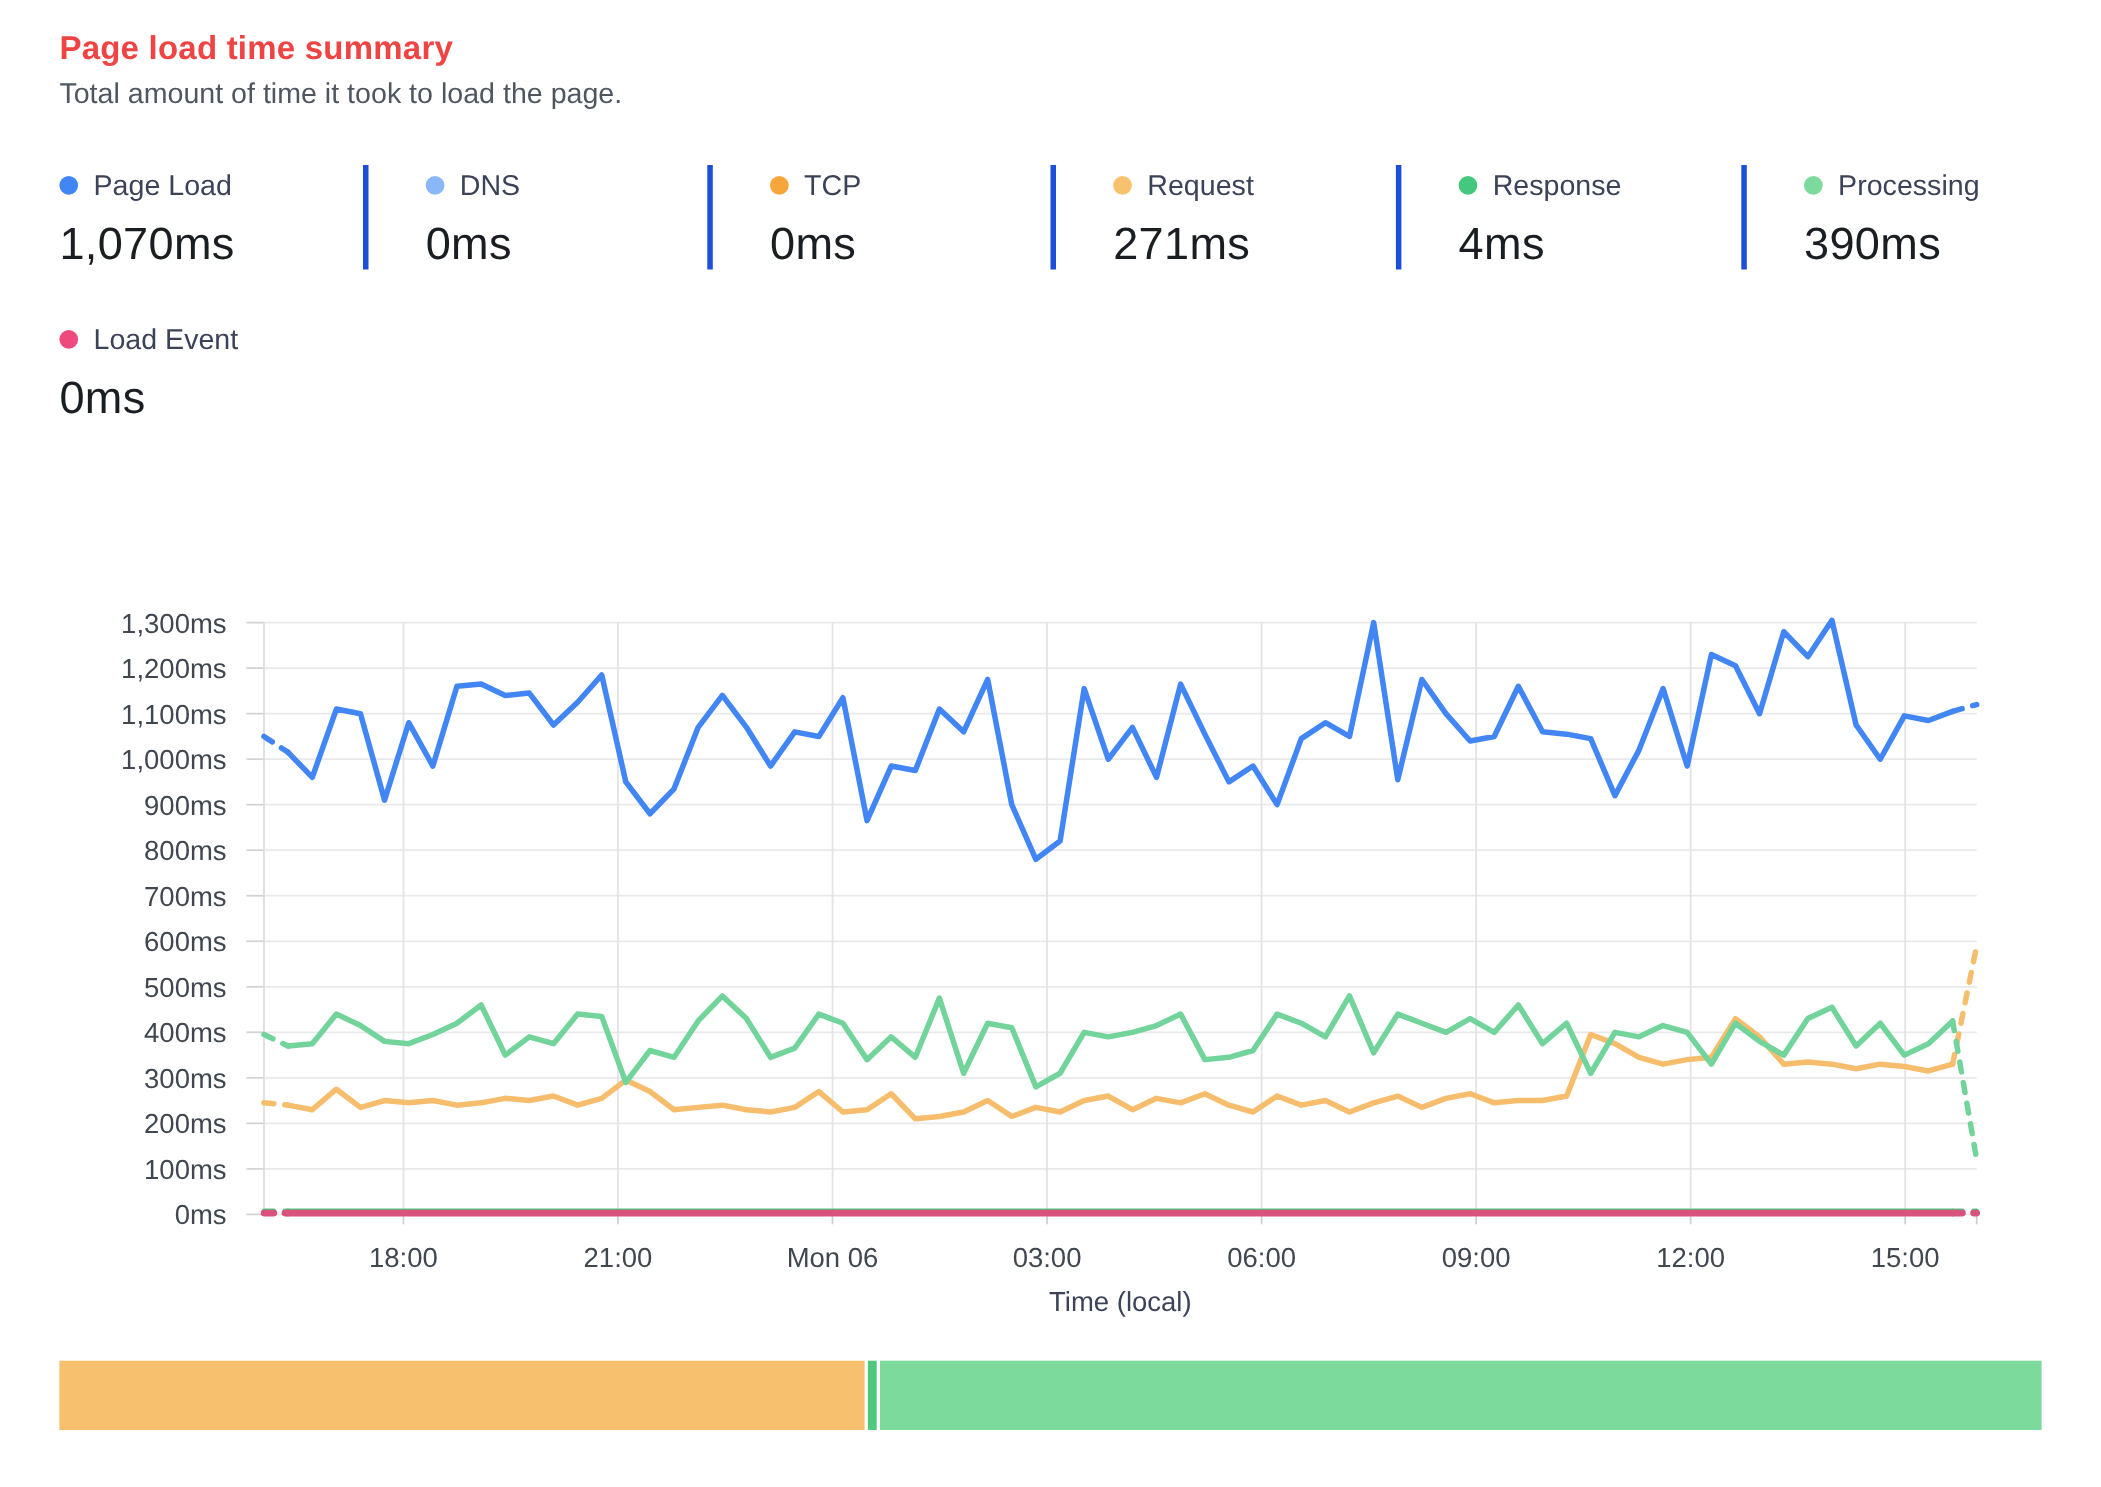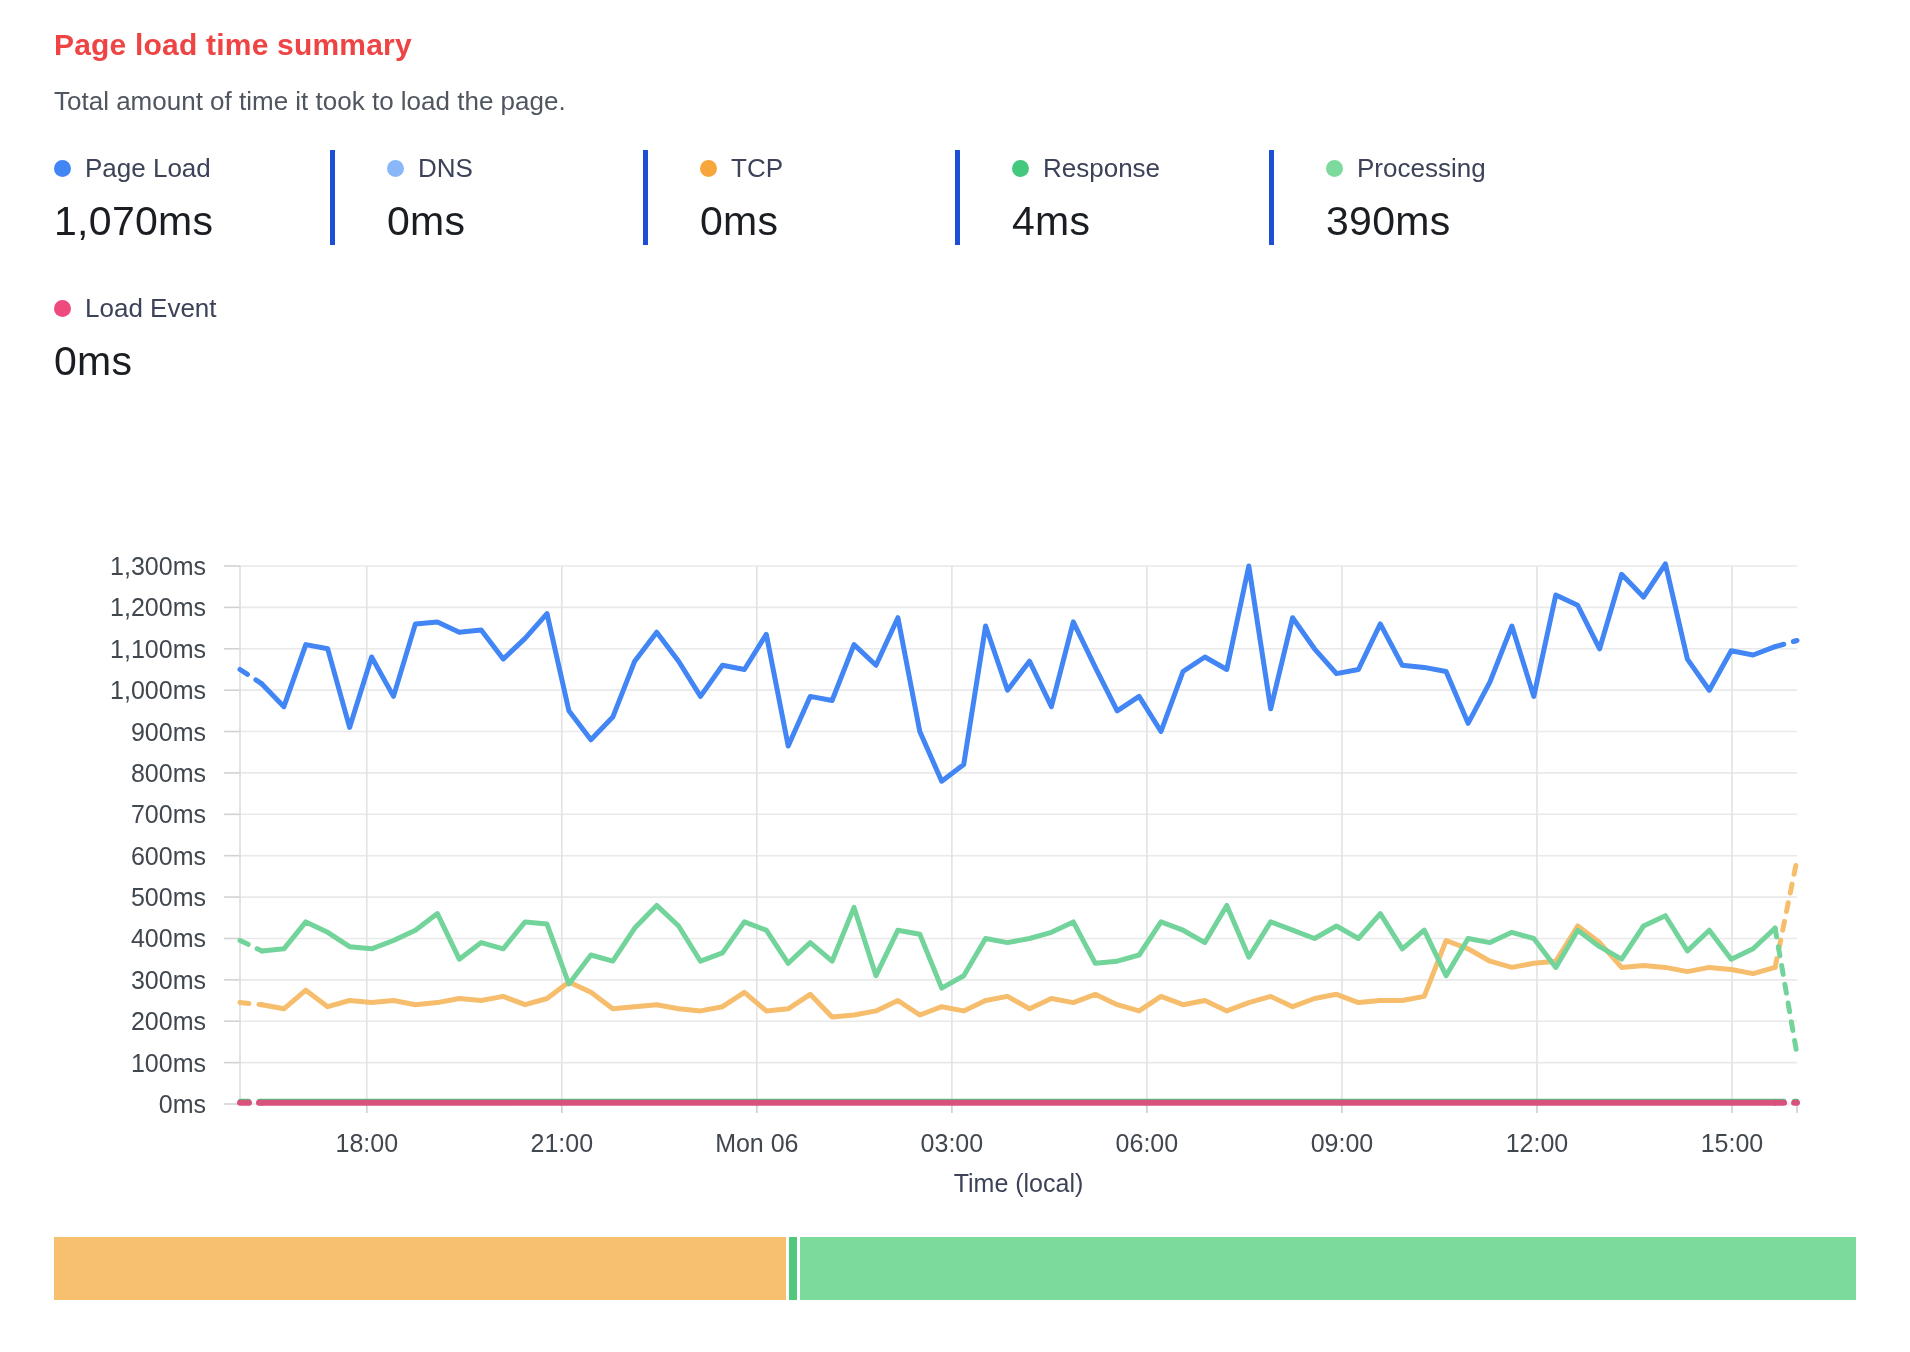--- a/index.html
+++ b/index.html
@@ -1,19 +1,19 @@
 <!DOCTYPE html>
 <html><head>
 <meta charset="utf-8">
 <style>
   html,body{margin:0;padding:0;background:#ffffff;}
   body{width:1910px;height:1352px;position:relative;font-family:"Liberation Sans",sans-serif;overflow:hidden;}
   .header{position:absolute;left:54px;top:28px;}
   .title{font-size:30px;font-weight:700;color:#ef4444;letter-spacing:.2px;}
-  .subtitle{margin-top:24px;font-size:26px;font-weight:400;color:#4f5660;}
+  .subtitle{margin-top:8px;font-size:26px;font-weight:400;color:#4f5660;}
   .stats{position:absolute;left:54px;top:150px;display:flex;align-items:stretch;}
   .stat{box-sizing:border-box;padding-right:20px;}
   .stat + .stat{border-left:5px solid #1d4ed8;padding-left:52px;}
   .stat-label-row{display:flex;align-items:center;height:36px;}
   .dot{width:17px;height:17px;border-radius:50%;flex:0 0 auto;}
   .stat-label{margin-left:14px;font-size:26px;color:#3c4257;text-align:right;}
   .stat-value{margin-top:12px;font-size:41px;font-weight:400;color:#1a1d21;letter-spacing:.3px;}
   .stats-row2{position:absolute;left:54px;top:290px;}
   .w0{width:276px}.w1{width:313px}.w2{width:312px}.w3{width:314px}.w4{width:314px}.w5{width:273px}
   #chart-wrap{position:absolute;left:0;top:420px;width:1910px;height:800px;}
@@ -43,20 +43,27 @@
       <span class="stat-label">DNS</span>
     </div>
     <div class="stat-value">0ms</div>
   </div>
   <div class="stat w2">
     <div class="stat-label-row">
       <span class="dot" style="background: rgb(247, 166, 59);"></span>
       <span class="stat-label">TCP</span>
     </div>
     <div class="stat-value">0ms</div>
+  </div>
+  <div class="stat w3">
+    <div class="stat-label-row">
+      <span class="dot" style="background: rgb(248, 194, 108);"></span>
+      <span class="stat-label">Request</span>
+    </div>
+    <div class="stat-value">271ms</div>
   </div>
   <div class="stat w4">
     <div class="stat-label-row">
       <span class="dot" style="background: rgb(68, 200, 126);"></span>
       <span class="stat-label">Response</span>
     </div>
     <div class="stat-value">4ms</div>
   </div>
   <div class="stat w5">
     <div class="stat-label-row">

